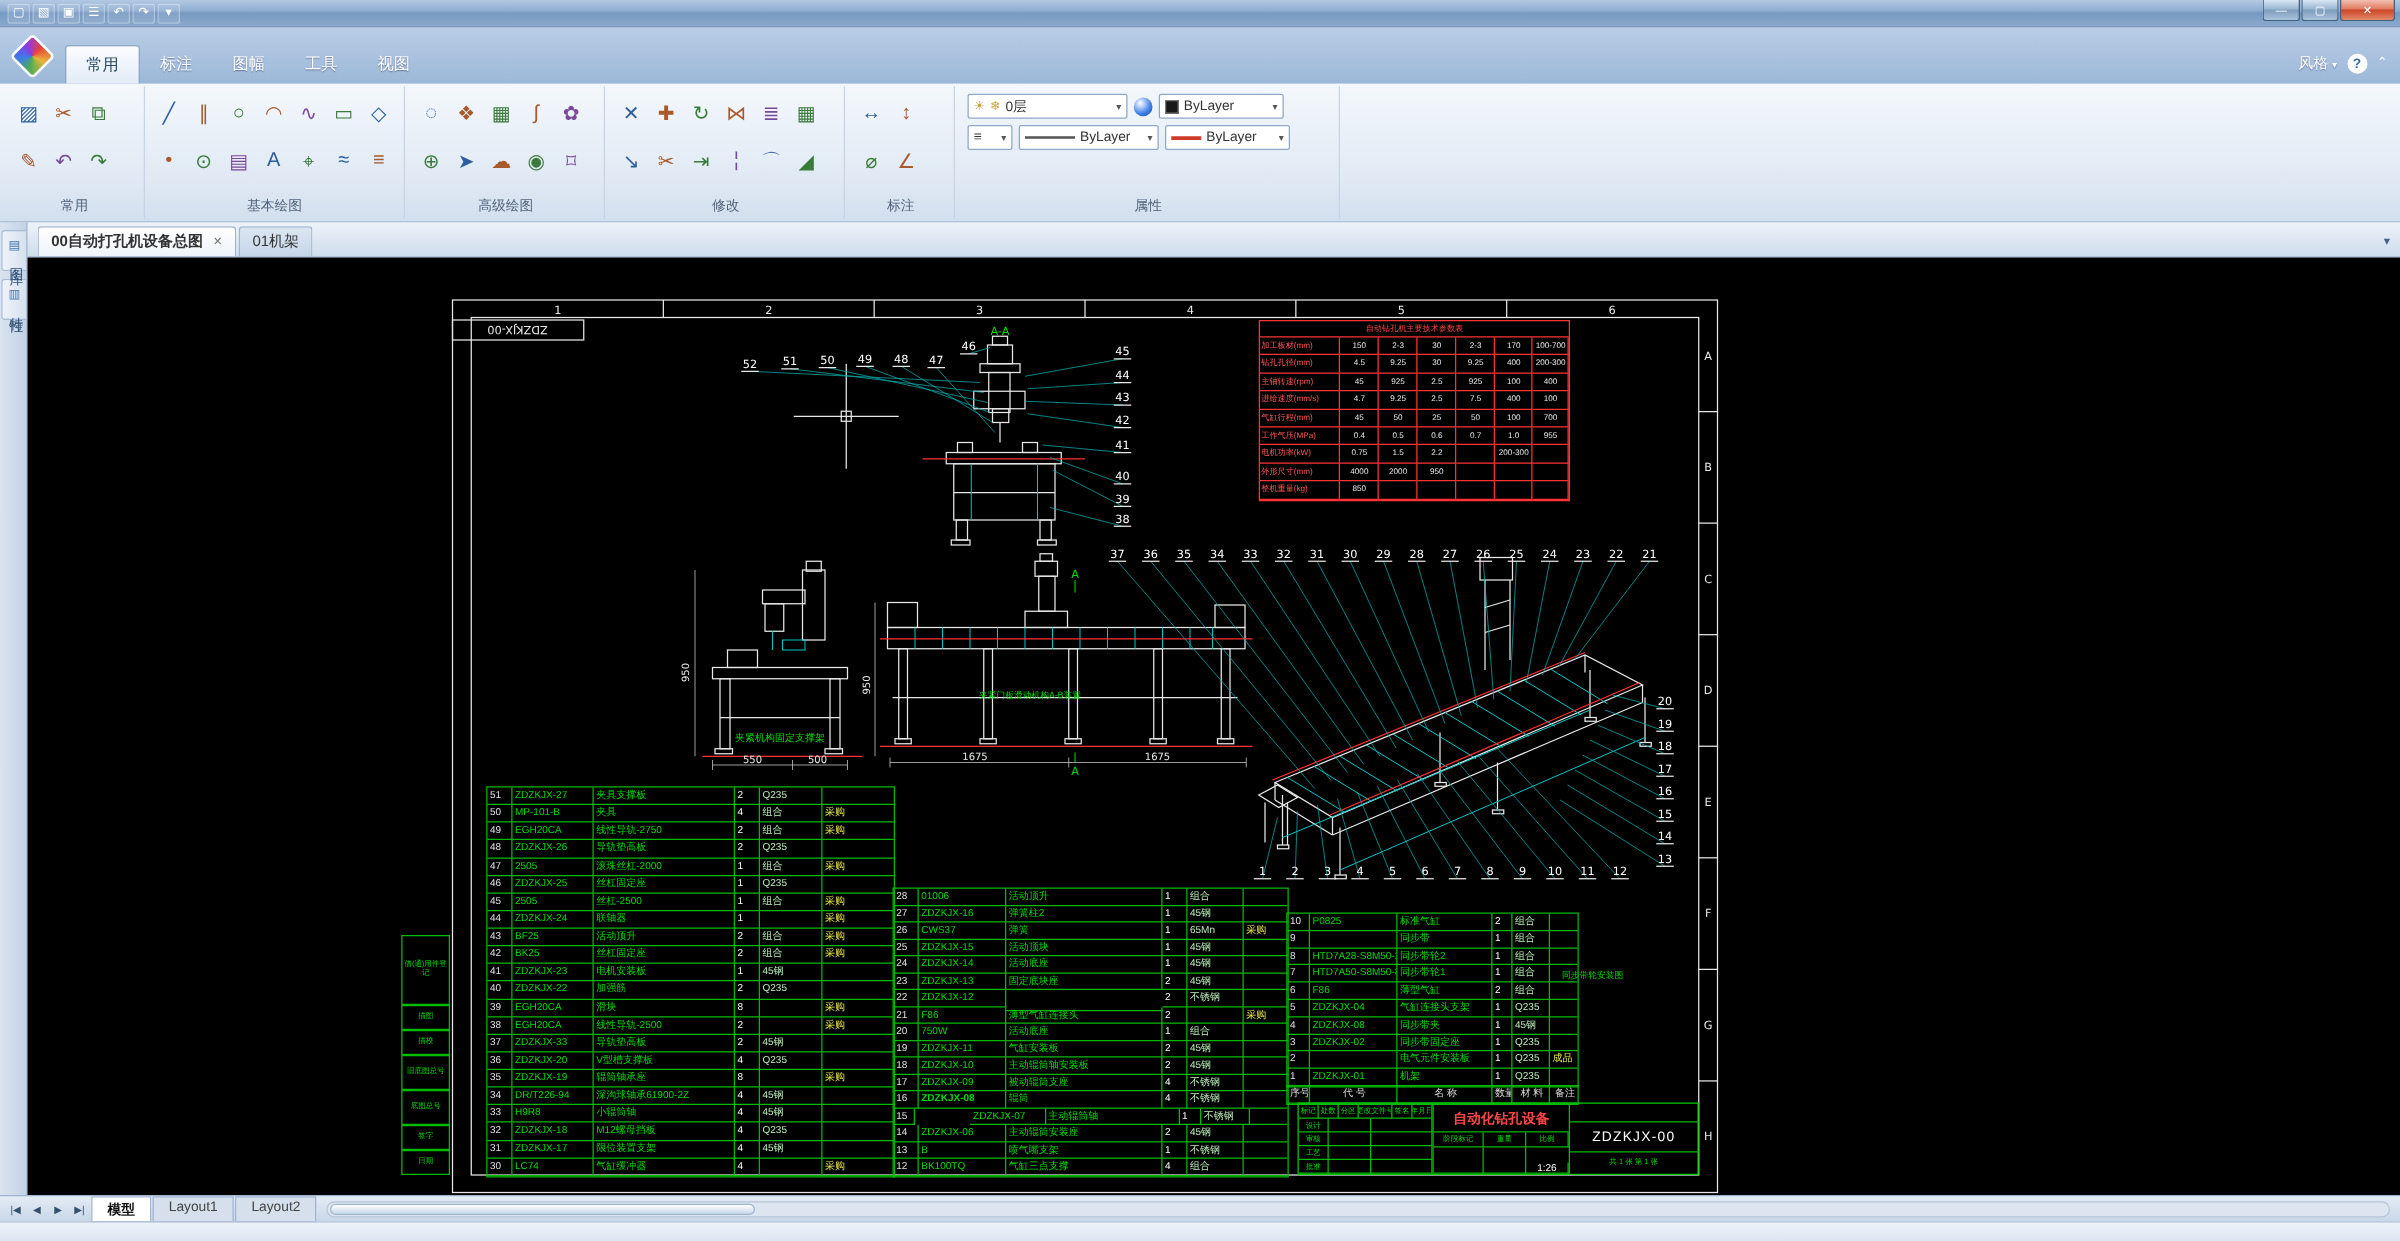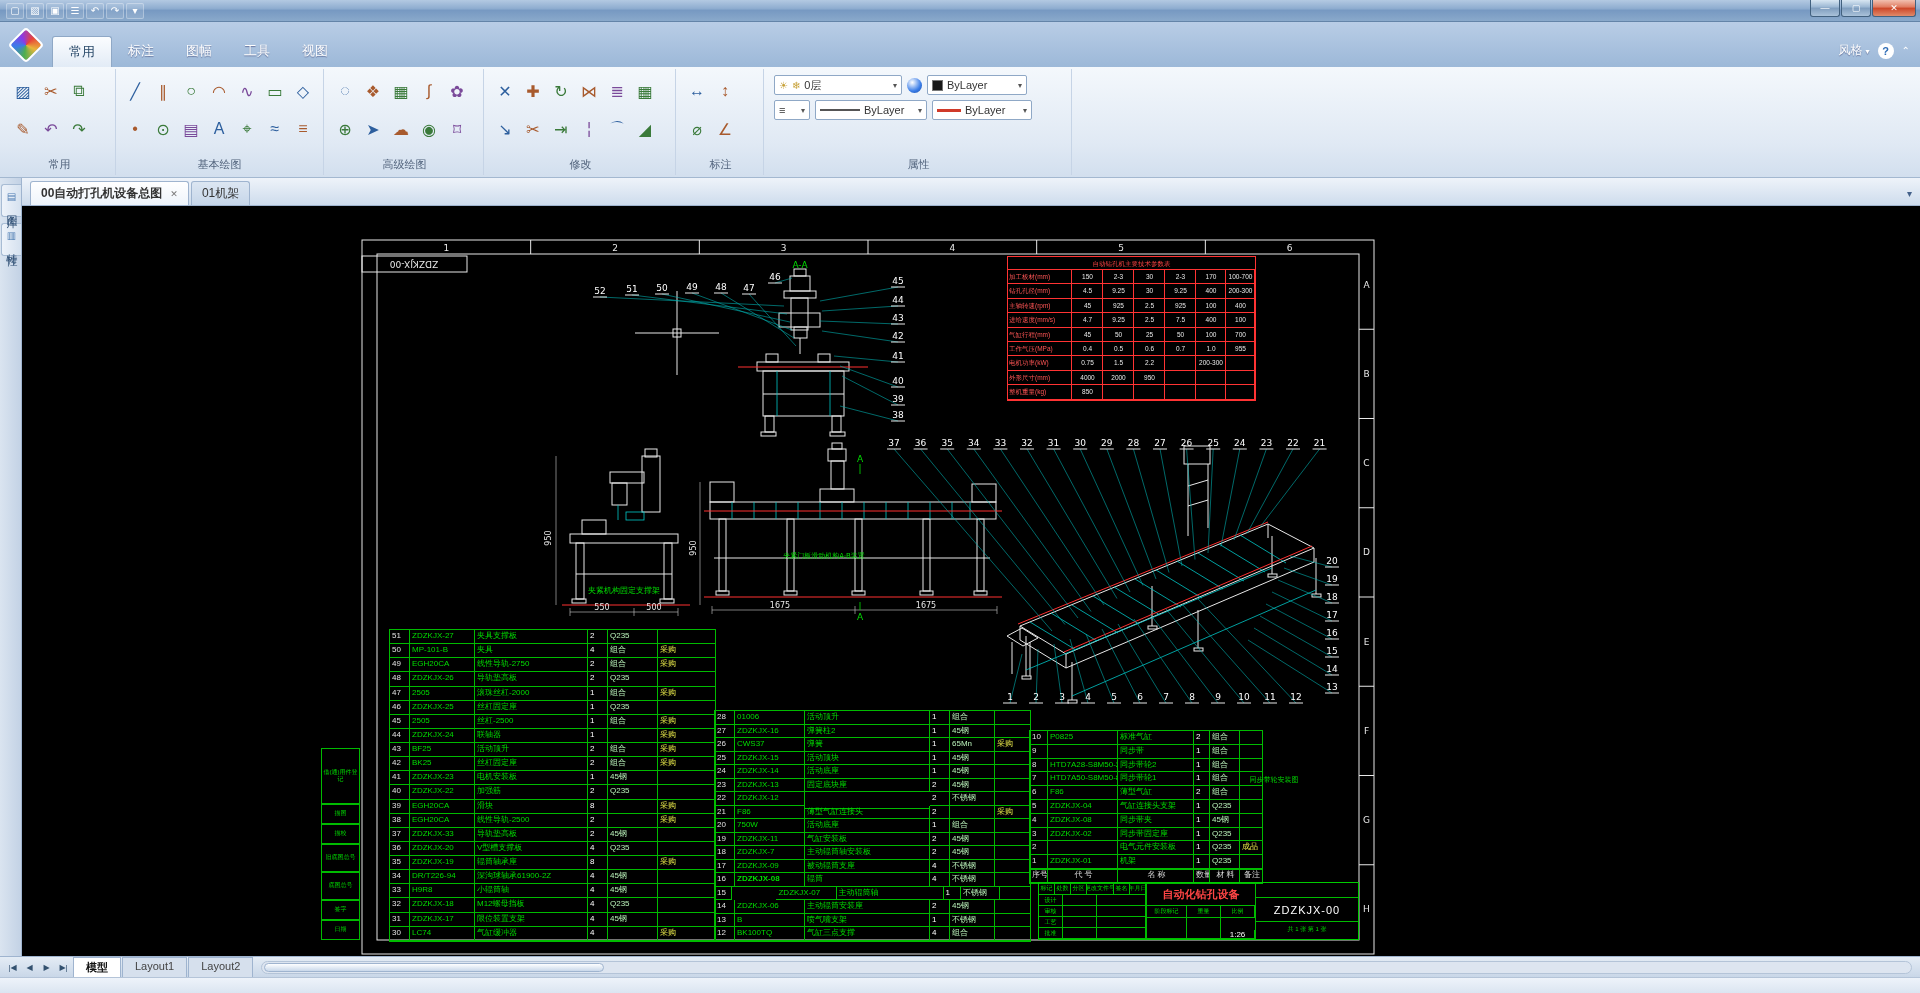--- a/index.html
+++ b/index.html
@@ -940,21 +940,21 @@
           <div class="bomrow" style="height: 13.53px;">
             <div class="bomcell c0" style="width: 20px;">19</div>
             <div class="bomcell c1" style="width: 70px;">ZDZKJX-11</div>
             <div class="bomcell c2" style="width: 125px;">气缸安装板</div>
             <div class="bomcell c3" style="width: 20px;">2</div>
             <div class="bomcell c4" style="width: 45px;">45钢</div>
             <div class="bomcell c5" style="width: 35px;"></div>
           </div>
           <div class="bomrow" style="height: 13.53px;">
             <div class="bomcell c0" style="width: 20px;">18</div>
-            <div class="bomcell c1" style="width: 70px;">ZDZKJX-7</div>
+            <div class="bomcell c1" style="width: 70px;">ZDZKJX-10</div>
             <div class="bomcell c2" style="width: 125px;">主动辊筒轴安装板</div>
             <div class="bomcell c3" style="width: 20px;">2</div>
             <div class="bomcell c4" style="width: 45px;">45钢</div>
             <div class="bomcell c5" style="width: 35px;"></div>
           </div>
           <div class="bomrow" style="height: 13.53px;">
             <div class="bomcell c0" style="width: 20px;">17</div>
             <div class="bomcell c1" style="width: 70px;">ZDZKJX-09</div>
             <div class="bomcell c2" style="width: 125px;">被动辊筒支座</div>
             <div class="bomcell c3" style="width: 20px;">4</div>

